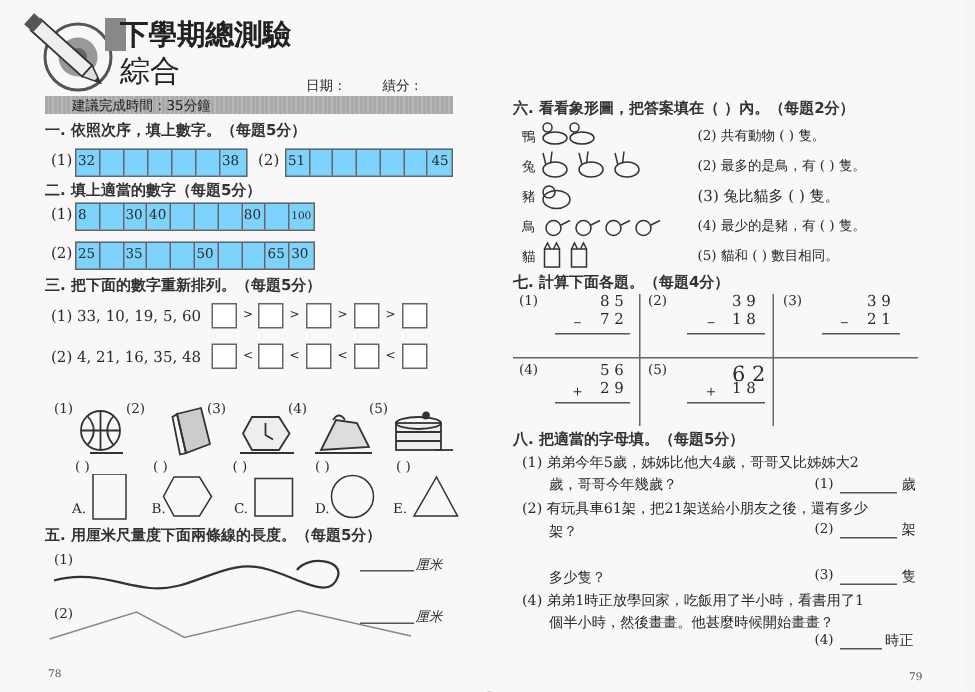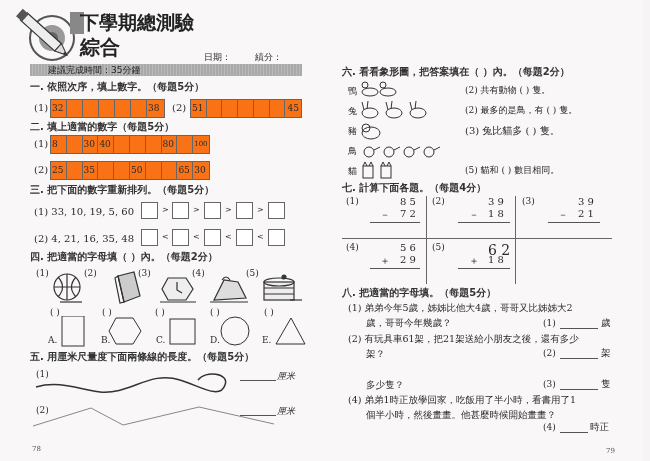--- a/index.html
+++ b/index.html
@@ -6,21 +6,21 @@
 body{width:650px;height:461px;background:#f6f4f4;font-family:"DejaVu Sans",sans-serif;color:#2a2a2a;position:relative;overflow:hidden}
 .page{position:absolute;top:0;height:461px;background:#f9f7f7}
 #left{left:0;width:326px}
 #right{left:320px;width:322px}
 .spine{position:absolute;left:325px;top:0;width:3px;height:461px;background:linear-gradient(90deg,#999,#555,#bbb)}
 .abs{position:absolute;white-space:nowrap}
 .h{font-size:10px;font-weight:bold;color:#333}
 .t{font-size:10px;font-family:"DejaVu Serif",serif}
 .cell{display:inline-block;width:16px;height:17px;border-right:1px solid #666;font-size:9px;font-family:"DejaVu Serif",serif;line-height:16px;padding-left:1px;vertical-align:top;overflow:hidden}
 .cell:last-child{border-right:none}
-.row{position:absolute;border:1px solid #666;height:19px;background:#f97316;display:flex}
+.row{position:absolute;border:1px solid #666;height:19px;background:#7dd3fc;display:flex}
 .sq{position:absolute;width:17px;height:17px;border:1px solid #666;background:#fff}
 .band{position:absolute;left:30px;top:64px;width:272px;height:12px;background:repeating-linear-gradient(90deg,#a9a9a9 0 2px,#b9b9b9 2px 3px)}
 .grid-v{position:absolute;width:1px;background:#666}
 .grid-h{position:absolute;height:1px;background:#666}
 .uline{position:absolute;height:1px;background:#555}
 </style>
 </head>
 <body>
 
 <div id="left" class="page">
@@ -30,21 +30,21 @@
     <circle cx="38" cy="32" r="6" fill="#666"></circle>
     <g transform="rotate(42 30 30)">
       <rect x="2" y="24" width="46" height="10" fill="#eee" stroke="#333" stroke-width="1.2"></rect>
       <rect x="-4" y="24" width="8" height="10" fill="#555"></rect>
       <polygon points="48,24 60,29 48,34" fill="#ddd" stroke="#333"></polygon>
       <polygon points="56,27.5 60,29 56,30.5" fill="#333"></polygon>
     </g>
   </svg>
   <div class="abs" style="left:70px;top:12px;width:14px;height:22px;background:#888"></div>
   <div class="abs" style="left:80px;top:10px;font-size:19px;font-weight:bold;color:#222">下學期總測驗</div>
-  <div class="abs" style="left:80px;top:34px;font-size:20px;font-weight:bold;color:#222">綜合</div>
+  <div class="abs" style="left:80px;top:34px;font-size:20px;font-weight:normal;color:#222">綜合</div>
   <div class="abs" style="left:204px;top:51px;font-size:9px">日期：</div>
   <div class="abs" style="left:255px;top:51px;font-size:9px">績分：</div>
   <div class="band"></div>
   <div class="abs" style="left:48px;top:64px;font-size:9px;color:#222">建議完成時間：35分鐘</div>
 
   <div class="abs h" style="left:30px;top:80px">一. 依照次序，填上數字。（每題5分）</div>
   <div class="abs t" style="left:34px;top:102px">(1)</div>
   <div class="row" style="left:50px;top:99px;width:115px">
     <span class="cell">32</span>
     <span class="cell"></span>
@@ -112,21 +112,20 @@
     <div class="abs t" style="left:162px;top:232px;font-size:8px">&lt;</div>
     <div class="sq" style="left:172px;top:229px"></div>
     <div class="abs t" style="left:193px;top:232px;font-size:8px">&lt;</div>
     <div class="sq" style="left:204px;top:229px"></div>
     <div class="abs t" style="left:225px;top:232px;font-size:8px">&lt;</div>
     <div class="sq" style="left:236px;top:229px"></div>
     <div class="abs t" style="left:257px;top:232px;font-size:8px">&lt;</div>
     <div class="sq" style="left:268px;top:229px"></div>
   </div>
 
-  <div class="abs h" style="left:30px;top:250px">四. 把適當的字母填（  ）內。（每題2分）</div>
   <div class="abs t" style="left:36px;top:268px;font-size:9px">(1)</div>
   <div class="abs t" style="left:84px;top:268px;font-size:9px">(2)</div>
   <div class="abs t" style="left:138px;top:268px;font-size:9px">(3)</div>
   <div class="abs t" style="left:192px;top:268px;font-size:9px">(4)</div>
   <div class="abs t" style="left:246px;top:268px;font-size:9px">(5)</div>
 
   <svg class="abs" style="left:50px;top:270px" width="260" height="38">
     <g stroke="#333" fill="none" stroke-width="1.2">
       <g>
           <circle cx="17" cy="17" r="13"></circle>
@@ -252,20 +251,21 @@
       <g>
           <rect x="21" y="86" width="10" height="12"></rect>
           <path d="M21 86l2-4 2 4M27 86l2-4 2 4"></path>
         </g>
     </g>
   </svg>
 
   <div class="abs t" style="left:145px;top:84px;font-size:9px">(2) 共有動物 (      ) 隻。</div>
   <div class="abs t" style="left:145px;top:104px;font-size:9px">(2) 最多的是鳥，有 (      ) 隻。</div>
   <div class="abs t" style="left:145px;top:124px;font-size:10px">(3) 兔比貓多 (      ) 隻。</div>
+  <div class="abs t" style="left:145px;top:144px;font-size:9px">(4) 最少的是豬，有 (      ) 隻。</div>
   <div class="abs t" style="left:145px;top:164px;font-size:9px">(5) 貓和 (      ) 數目相同。</div>
 
   <div class="abs h" style="left:22px;top:181px">七. 計算下面各題。（每題4分）</div>
   <div class="grid-v" style="left:106px;top:196px;height:88px"></div>
   <div class="grid-v" style="left:195px;top:196px;height:88px"></div>
   <div class="grid-h" style="left:22px;top:238px;width:270px"></div>
 
   <div>
     <div class="abs t" style="left:26px;top:196px;font-size:9px">(1)</div>
     <div class="abs t" style="left:80px;top:196px;font-size:10px">8 5</div>

